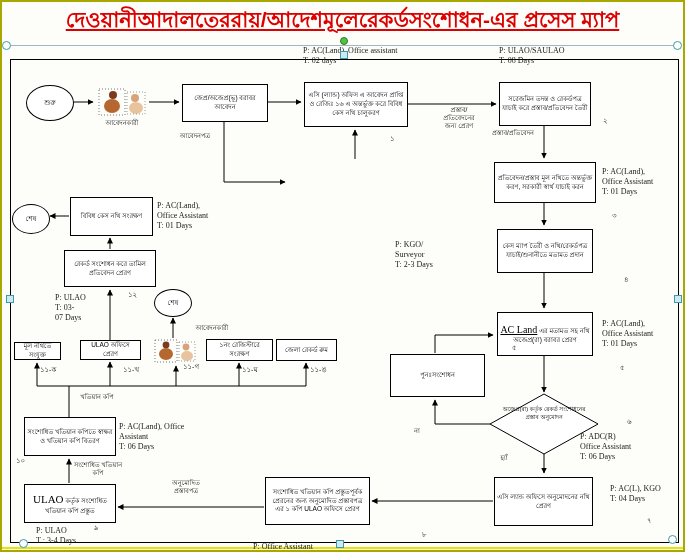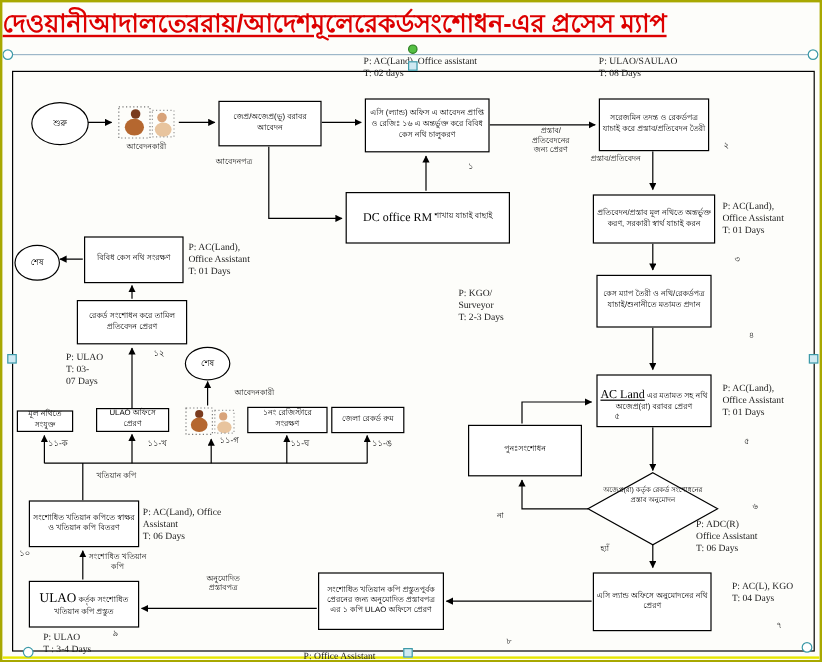--- a/index.html
+++ b/index.html
@@ -1,17 +1,17 @@
 <!DOCTYPE html>
 <html><head>
 <meta charset="utf-8">
 <style>
   html,body{margin:0;padding:0;background:#fff;}
   #page{position:relative;width:685px;height:552px;background:#fdfdfa;border:2px solid #a8a800;box-sizing:border-box;overflow:hidden;font-family:"Liberation Sans",sans-serif;}
-  #title{position:absolute;top:2px;left:0;width:100%;text-align:left;font-size:21px;font-weight:bold;text-decoration:underline;font-family:"Liberation Sans",sans-serif;}
+  #title{position:absolute;top:2px;left:0;width:100%;text-align:center;font-size:21px;font-weight:bold;text-decoration:underline;font-family:"Liberation Sans",sans-serif;}
   .box{position:absolute;border:1px solid #000;background:#fff;display:flex;align-items:center;justify-content:center;text-align:center;font-size:6.5px;line-height:1.35;padding:2px;box-sizing:border-box;}
   .lbl{position:absolute;font-size:6.5px;text-align:center;white-space:pre-line;line-height:1.25;color:#111;}
   .ann{position:absolute;font-size:8px;font-family:"Liberation Serif",serif;white-space:pre-line;line-height:1.25;color:#1a1a1a;}
   .num{position:absolute;font-size:7px;color:#111;}
   .ellipse{position:absolute;border:1px solid #000;border-radius:50%;background:#fff;display:flex;align-items:center;justify-content:center;font-size:7px;}
   .en{font-family:"Liberation Serif",serif;font-size:10px;white-space:nowrap;}
   .dtext{position:absolute;font-size:5.8px;text-align:center;line-height:1.3;}
   svg.conn{position:absolute;top:0;left:0;pointer-events:none;}
   .hc{position:absolute;width:9px;height:9px;border-radius:50%;background:#fff;border:1px solid #3d9aa8;box-sizing:border-box;}
   .hs{position:absolute;width:8px;height:8px;background:#cfe9f2;border:1px solid #3d9aa8;box-sizing:border-box;}
@@ -99,23 +99,20 @@
       <rect x="25" y="4" width="16" height="19" fill="none" stroke="#999" stroke-width="1" stroke-dasharray="1,2"></rect>
     </svg>
   </div>
 
   <div class="box" style="left:180px;top:82px;width:86px;height:38px;">
       <span>জেপ্র/অজেপ্র(ভূ) বরাবর আবেদন</span>
     </div>
   <div class="box" style="left:302px;top:80px;width:104px;height:45px;">
       <span>এসি (ল্যান্ড) অফিস এ আবেদন প্রাপ্তি ও রেজিঃ ১৬ এ অন্তর্ভুক্ত করে বিবিধ কেস নথি চালুকরণ</span>
     </div>
-  <div class="box" style="left:286px;top:158px;width:137px;height:43px;">
-    <span class="en">DC office RM</span>&nbsp;<span>শাখায় যাচাই বাছাই</span>
-  </div>
   <div class="box" style="left:497px;top:80px;width:92px;height:44px;">
       <span>সরেজমিন তদন্ত ও রেকর্ডপত্র যাচাই করে প্রস্তাব/প্রতিবেদন তৈরী</span>
     </div>
   <div class="box" style="left:492px;top:160px;width:102px;height:41px;">
       <span>প্রতিবেদন/প্রস্তাব মূল নথিতে অন্তর্ভুক্ত করণ, সরকারী স্বার্থ যাচাই করন</span>
     </div>
   <div class="box" style="left:495px;top:227px;width:96px;height:44px;">
       <span>কেস ম্যাপ তৈরী ও নথি/রেকর্ডপত্র যাচাই/শুনানীতে মতামত প্রদান</span>
     </div>
   <div class="box" style="left:495px;top:310px;width:96px;height:44px;flex-wrap:wrap;">
@@ -173,21 +170,21 @@
   <div class="lbl" style="left:70px;top:391px;width:50px;">খতিয়ান কপি</div>
   <div class="lbl" style="left:184px;top:322px;width:52px;">আবেদনকারী</div>
 
   <div class="ann" style="left:301px;top:44px;">P: AC(Land), Office assistant
 T: 02 days</div>
   <div class="ann" style="left:497px;top:44px;">P: ULAO/SAULAO
 T: 08 Days</div>
   <div class="ann" style="left:600px;top:165px;">P:  AC(Land),
   Office Assistant
 T:  01 Days</div>
-  <div class="ann" style="left:380px;top:238px;">P: KGO/
+  <div class="ann" style="left:393px;top:238px;">P: KGO/
     Surveyor
 T: 2-3 Days</div>
   <div class="ann" style="left:600px;top:317px;">P:  AC(Land),
   Office Assistant
 T:  01 Days</div>
   <div class="ann" style="left:578px;top:430px;">P:  ADC(R)
   Office Assistant
 T:  06 Days</div>
   <div class="ann" style="left:608px;top:482px;">P: AC(L), KGO
 T: 04 Days</div>

